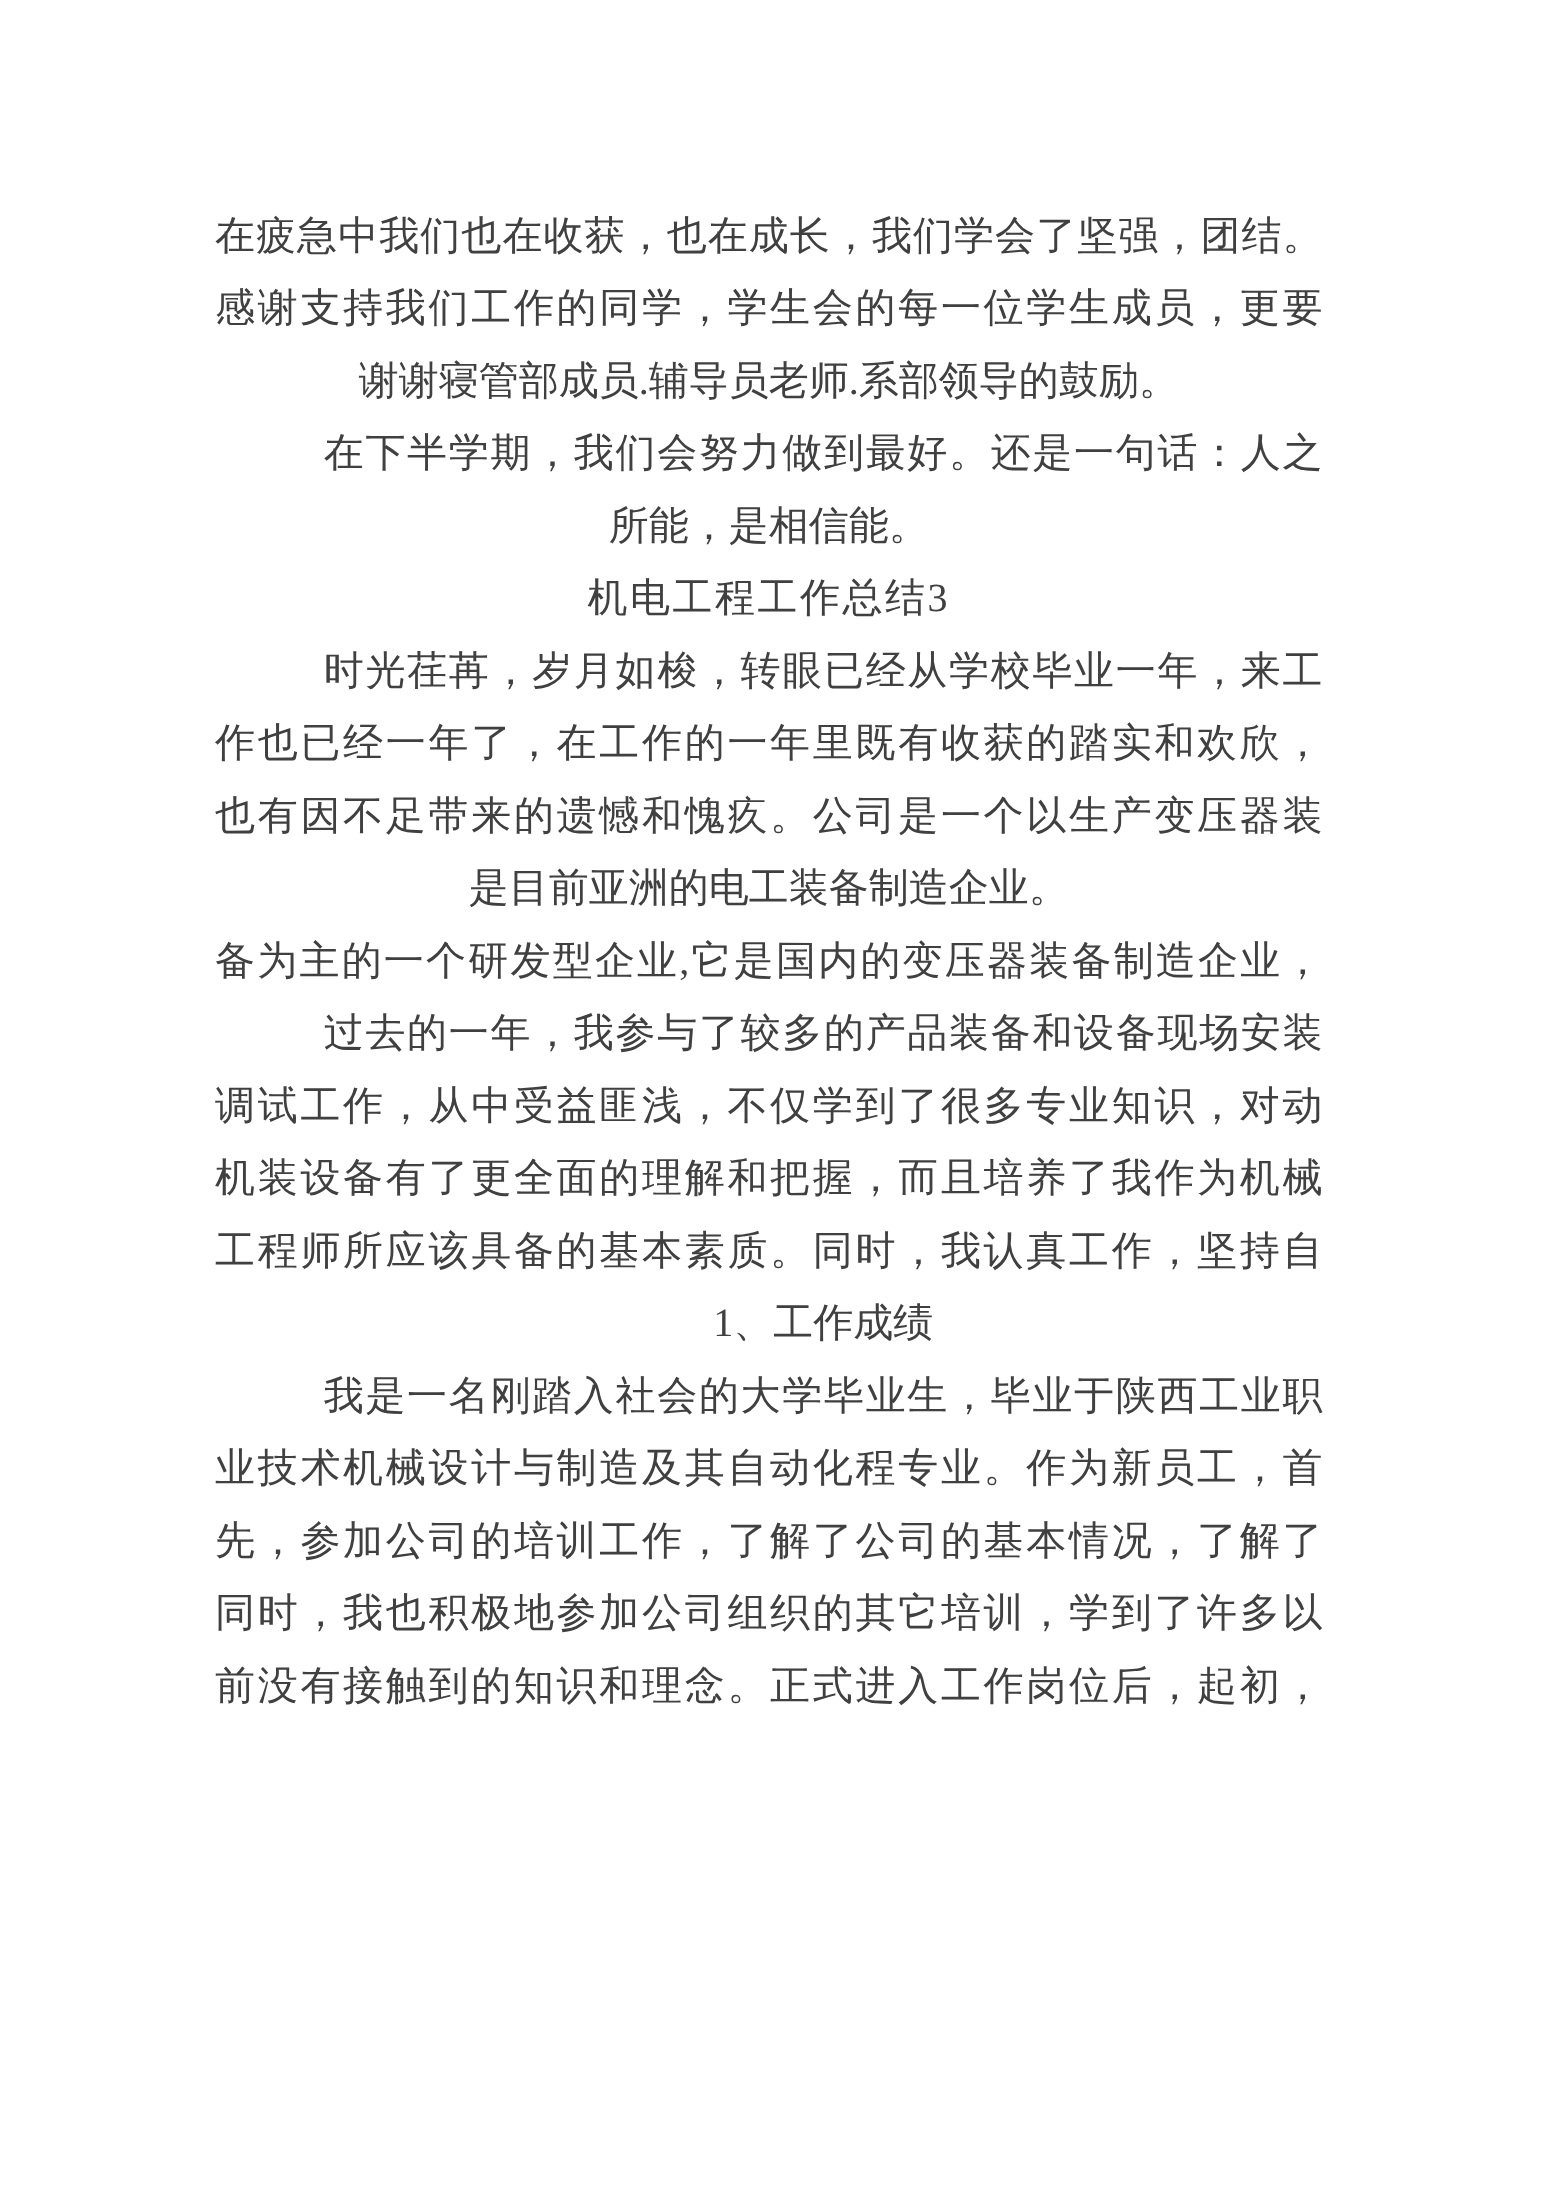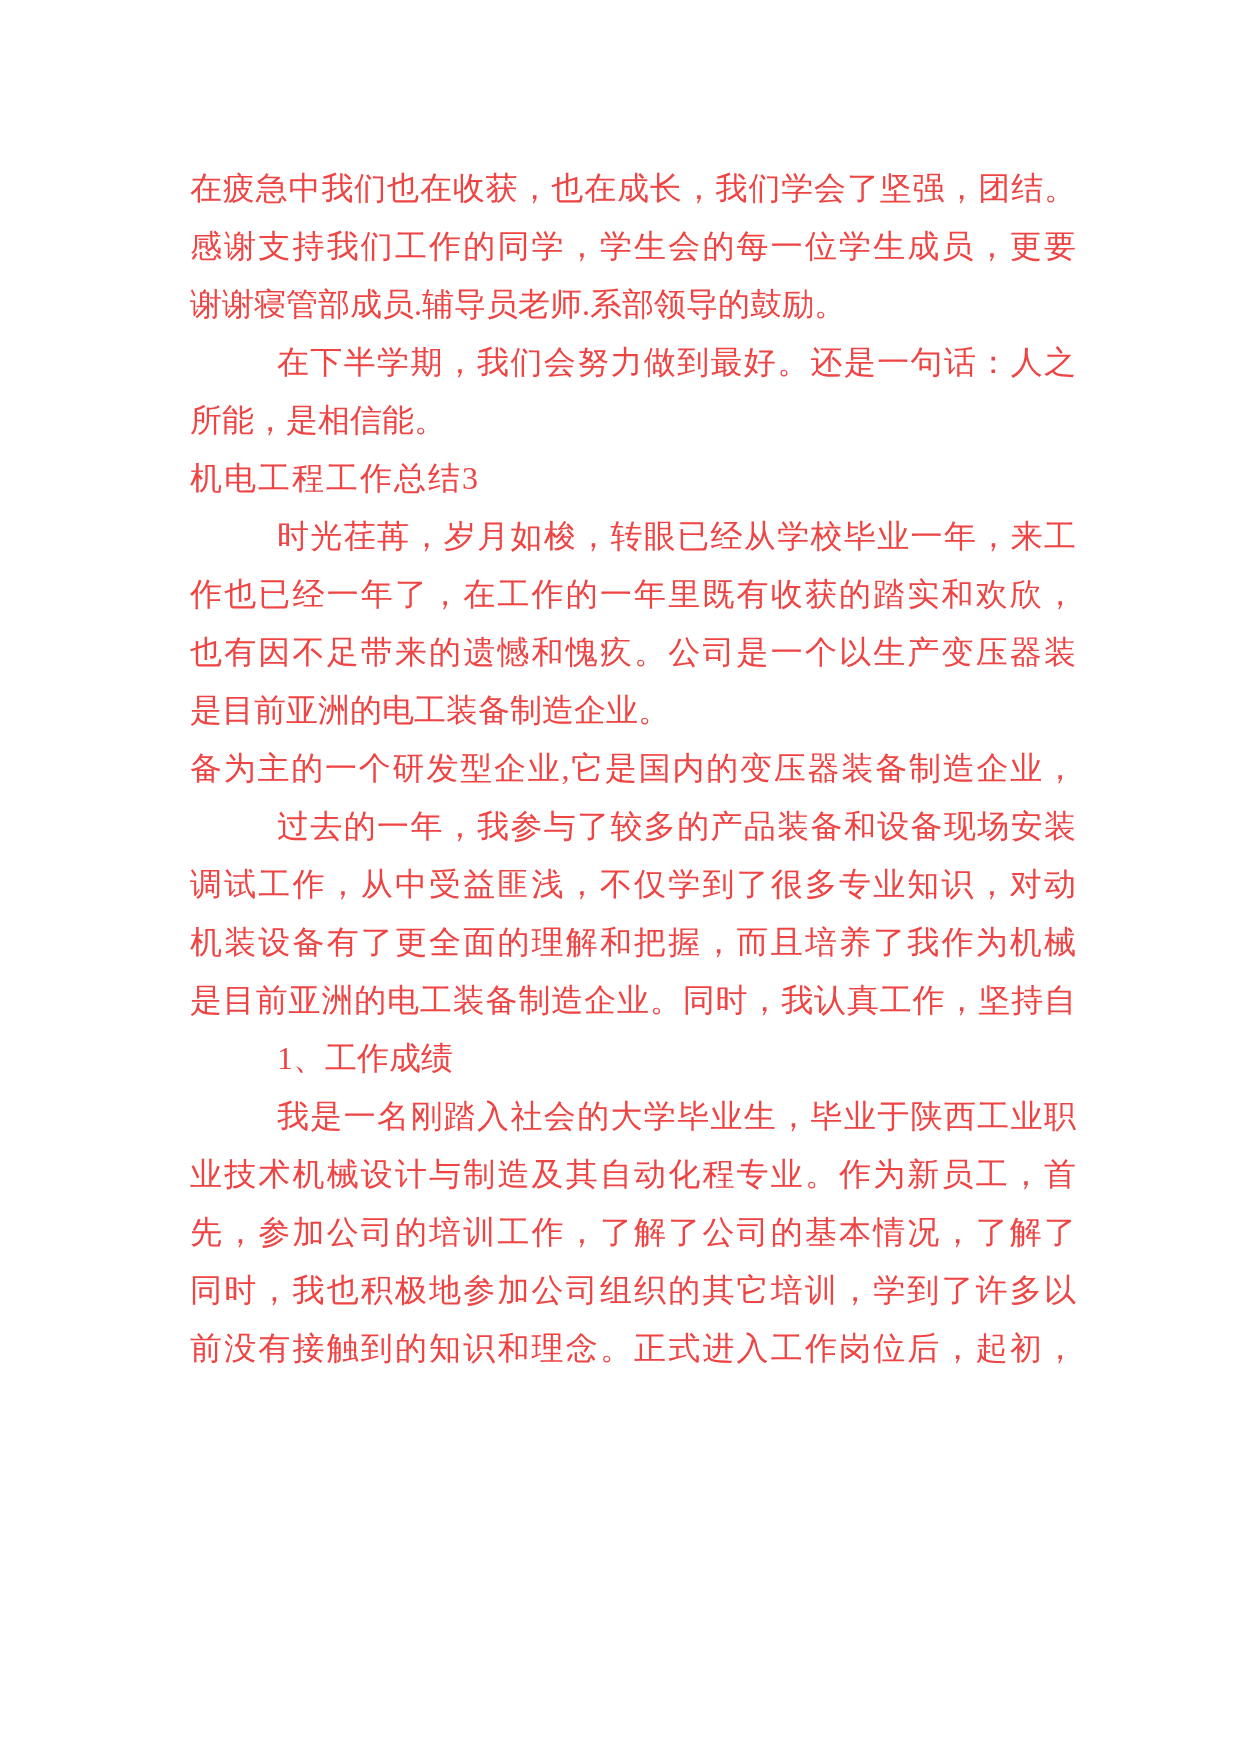--- a/index.html
+++ b/index.html
@@ -15,27 +15,26 @@
     overflow: hidden;
     font-family: "Liberation Serif", "DejaVu Serif", serif;
   }
   .textblock {
     position: absolute;
     left: 172px;
     top: 159px;
     width: 886px;
     font-size: 32px;
     line-height: 58px;
-    color: #ef4444;
+    color: #404040;
     font-weight: 400;
-    margin-left: 18px;
   }
   .line {
     width: 100%;
-    text-align: left;
+    text-align: center;
     white-space: normal;
     word-break: break-all;
   }
   
   .fill {
     text-align: justify;
     text-align-last: justify;
   }
   
   .indent {
@@ -62,21 +61,21 @@
 
     <div class="line fill indent">时光荏苒，岁月如梭，转眼已经从学校毕业一年，来工</div>
     <div class="line fill">作也已经一年了，在工作的一年里既有收获的踏实和欢欣，</div>
     <div class="line fill">也有因不足带来的遗憾和愧疚。公司是一个以生产变压器装</div>
     <div class="line">是目前亚洲的电工装备制造企业。</div>
     <div class="line fill">备为主的一个研发型企业,它是国内的变压器装备制造企业，</div>
 
     <div class="line fill indent">过去的一年，我参与了较多的产品装备和设备现场安装</div>
     <div class="line fill">调试工作，从中受益匪浅，不仅学到了很多专业知识，对动</div>
     <div class="line fill">机装设备有了更全面的理解和把握，而且培养了我作为机械</div>
-    <div class="line fill">是目前亚洲的电工装备制造企业。同时，我认真工作，坚持自</div>
+    <div class="line fill">工程师所应该具备的基本素质。同时，我认真工作，坚持自</div>
 
     <div class="line indent">1、工作成绩</div>
 
     <div class="line fill indent">我是一名刚踏入社会的大学毕业生，毕业于陕西工业职</div>
     <div class="line fill">业技术机械设计与制造及其自动化程专业。作为新员工，首</div>
     <div class="line fill">先，参加公司的培训工作，了解了公司的基本情况，了解了</div>
     <div class="line fill">同时，我也积极地参加公司组织的其它培训，学到了许多以</div>
     <div class="line fill">前没有接触到的知识和理念。正式进入工作岗位后，起初，</div>
 
   </div>

